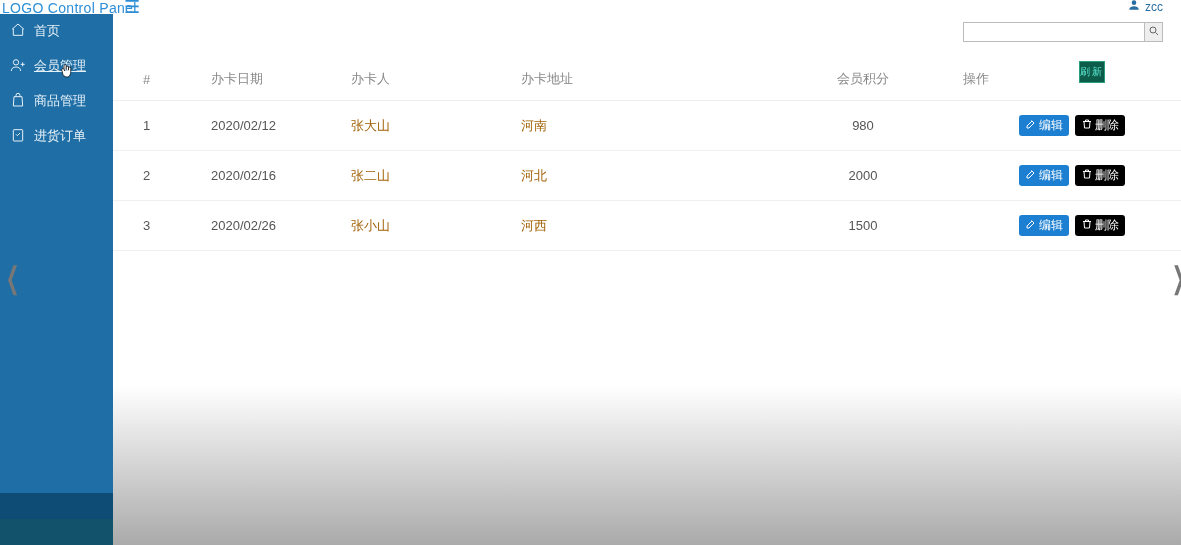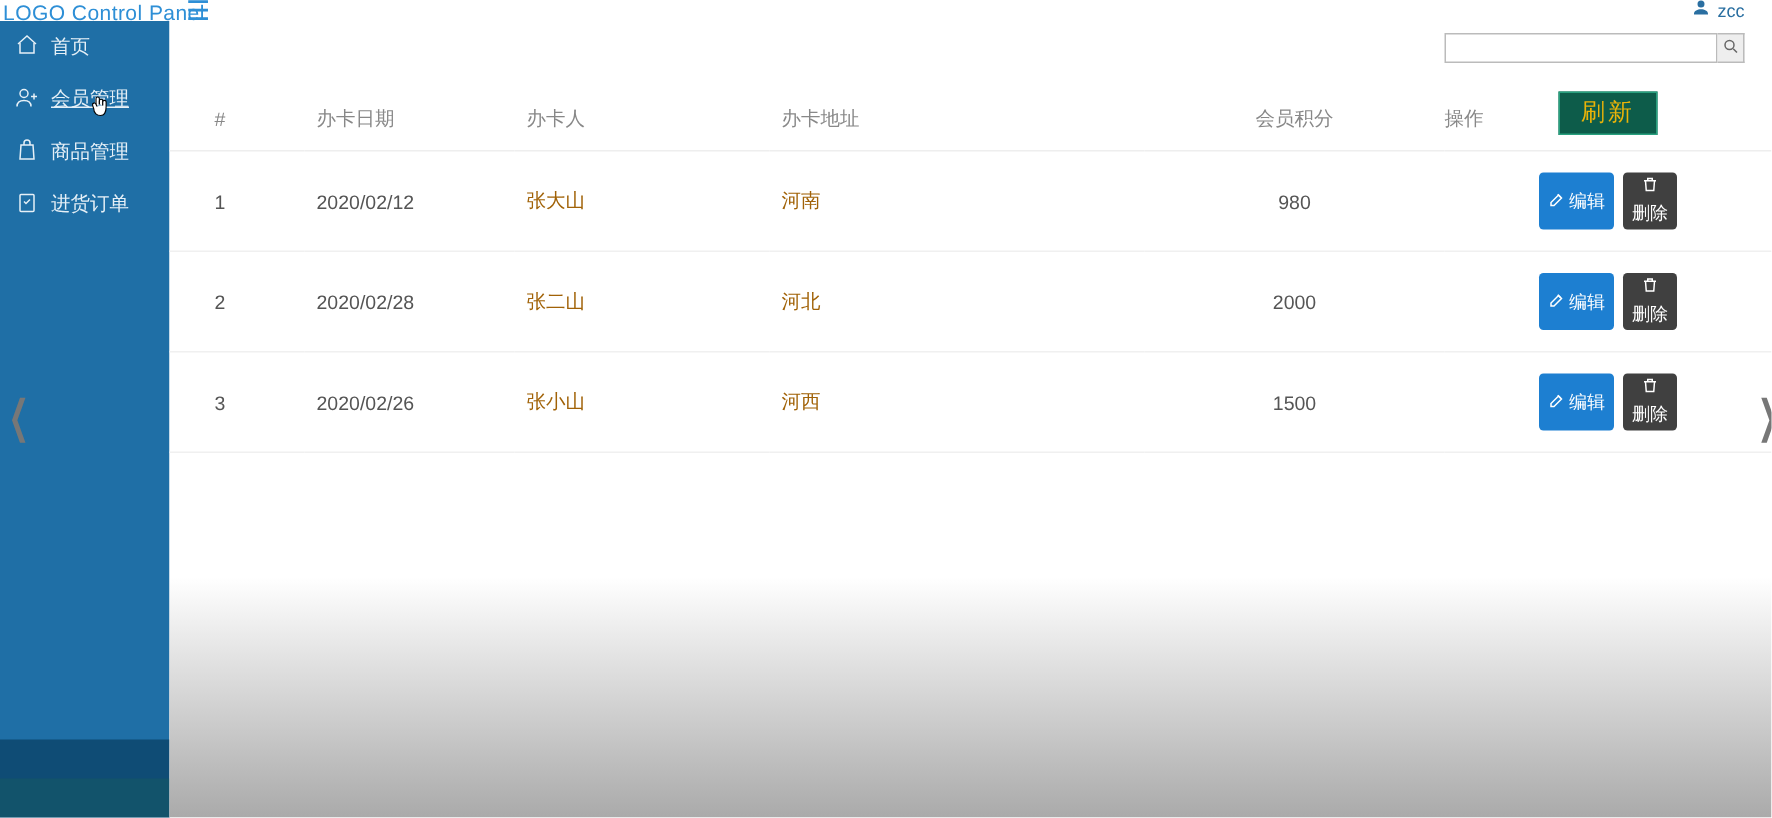--- a/index.html
+++ b/index.html
@@ -118,24 +118,24 @@
     align-items: center;
     justify-content: center;
     cursor: pointer;
   }
   .searchbar .sbtn svg { width: 12px; height: 12px; stroke: #666; fill: none; stroke-width: 2; }
   .refresh-btn {
     position: absolute;
     top: 47px;
     right: 76px;
     background: #0d5c4a;
-    color: #eab308;
-    font-size: 16px;
+    color: #5eead4;
+    font-size: 10px;
     border: 1px solid #28a07e;
-    padding: 3px 14px;
+    padding: 3px 0;
     cursor: pointer;
     letter-spacing: 2px;
   }
   table {
     width: 100%;
     border-collapse: collapse;
     margin-top: 44px;
   }
   thead th {
     text-align: left;
@@ -165,21 +165,21 @@
     align-items: center;
     gap: 2px;
     border-radius: 3px;
     padding: 2px 6px;
     font-size: 12px;
     color: #fff;
     cursor: pointer;
     border: none;
   }
   .btn-edit { background: #1d7fd1; }
-  .btn-del  { background: #404040; flex-direction: column; }
+  .btn-del  { background: #000000; }
   .btn-small svg { width: 12px; height: 12px; stroke: #fff; fill: none; stroke-width: 2; }
   .nav-arrow {
     position: absolute;
     top: 260px;
     color: #777;
     font-size: 30px;
     cursor: pointer;
     user-select: none;
     z-index: 20;
   }
@@ -312,21 +312,21 @@
                       <path d="M9 7V4h6v3"></path>
                       <path d="M6 7l1 13h10l1-13"></path>
                     </svg></span>
                   <span>删除</span>
                 </button>
               </div>
             </td>
           </tr>
           <tr>
             <td class="td-idx">2</td>
-            <td class="td-date">2020/02/28</td>
+            <td class="td-date">2020/02/16</td>
             <td class="td-person linkcell">张二山</td>
             <td class="td-addr linkcell">河北</td>
             <td class="td-points">2000</td>
             <td class="td-ops">
               <div class="ops-wrap">
                 <button class="btn-small btn-edit">
                   <span><svg viewBox="0 0 24 24">
                       <path d="M4 20h4l10-10-4-4L4 16z"></path>
                       <path d="M13 5l4 4"></path>
                     </svg></span>

